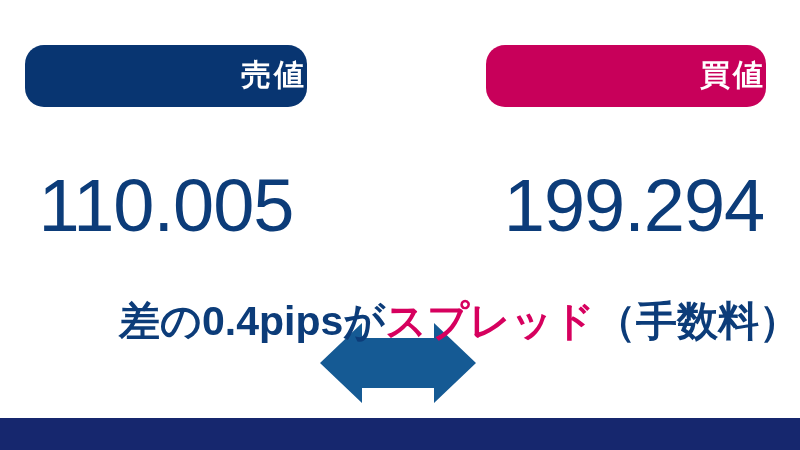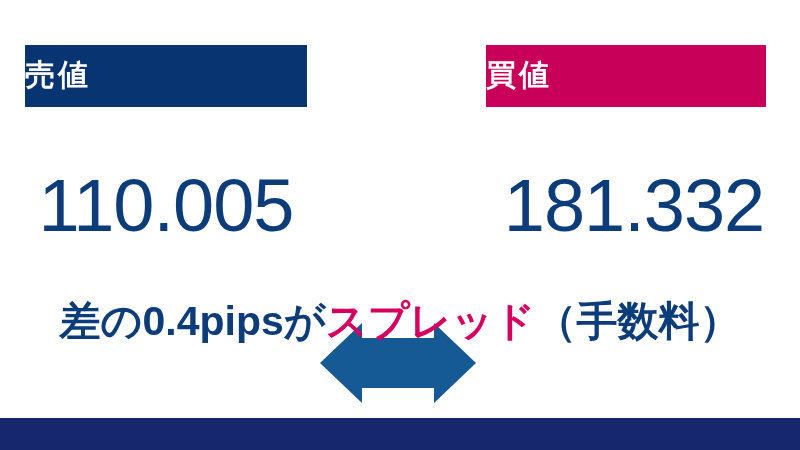--- a/index.html
+++ b/index.html
@@ -18,28 +18,29 @@
     overflow: hidden;
   }
 
   
   .label-box {
     position: absolute;
     top: 45px;
     height: 62px;
     display: flex;
     align-items: center;
-    justify-content: flex-start;
+    justify-content: flex-end;
     color: #ffffff;
     font-weight: 700;
     font-size: 30px;
     letter-spacing: 3px;
     line-height: 1;
     box-sizing: border-box;
     padding-bottom: 2px;
+    border-radius: 19px;
   }
   #sell-box {
     left: 25px;
     width: 282px;
     background: #083571;
   }
   #buy-box {
     left: 486px;
     width: 280px;
     background: #c8005a;
@@ -89,21 +90,21 @@
     width: 156px;
     height: 86px;
   }
 
   
   #caption {
     position: absolute;
     left: 0;
     top: 296px;
     width: 800px;
-    text-align: center;
+    text-align: right;
     font-size: 41px;
     font-weight: 700;
     line-height: 1.22;
     white-space: nowrap;
     letter-spacing: 0px;
   }
   .nav-text { color: #0c3c79; }
   .pink-text { color: #d6005e; }
 
   
@@ -132,21 +133,21 @@
   <div id="price-row">
 
     <div id="sell-price" class="price">110.005</div>
 
     <div id="spread-arrow">
       <svg viewBox="0 0 156 86" xmlns="http://www.w3.org/2000/svg">
         <polygon points="0,43 42,3 42,18 114,18 114,3 156,43 114,83 114,68 42,68 42,83" fill="#155a94"></polygon>
       </svg>
     </div>
 
-    <div id="buy-price" class="price">181.332</div>
+    <div id="buy-price" class="price">199.294</div>
   </div>
 
   <div id="caption">
     <span class="nav-text">差の0.4pipsが</span><span class="pink-text">スプレッド</span><span class="nav-text">（手数料）</span>
   </div>
 
   <div id="bottom-bar"></div>
 
 </div>
 

